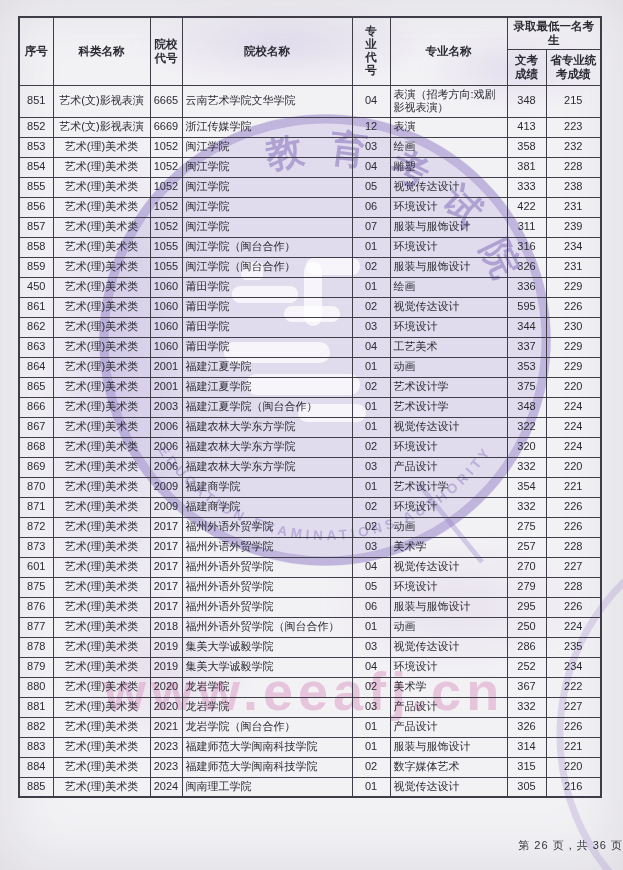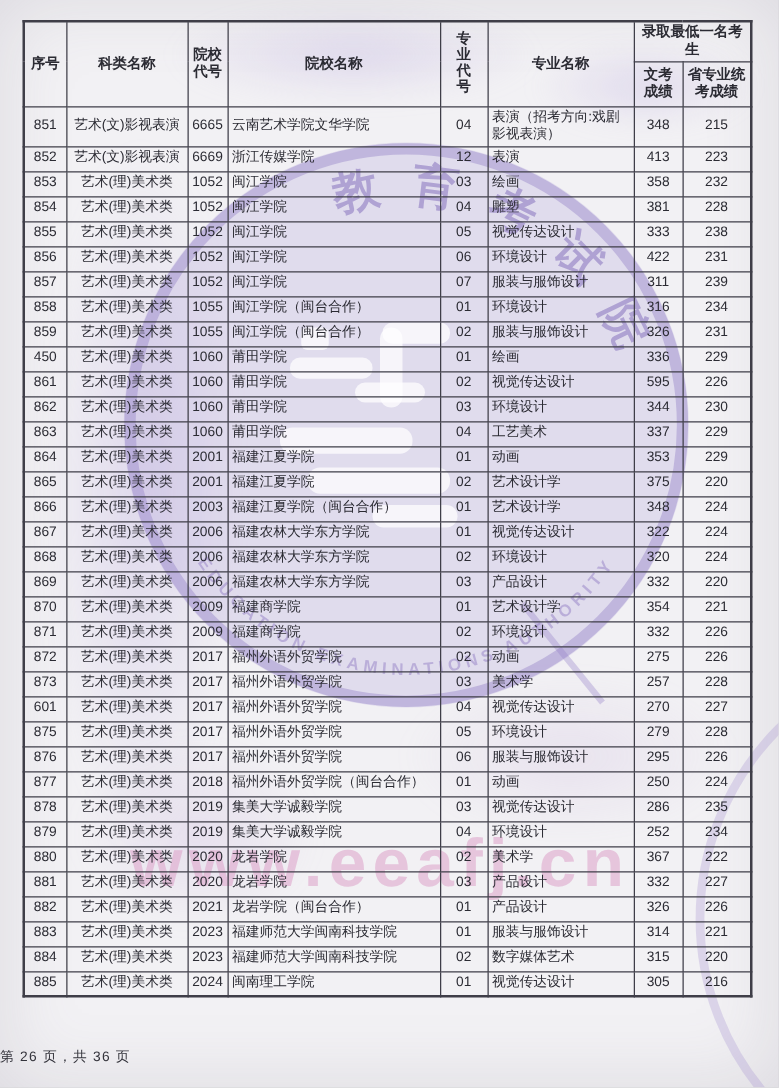--- a/index.html
+++ b/index.html
@@ -57,21 +57,21 @@
   .score-table thead th{font-weight:700;font-size:11.5px;}
   .score-table tr.band1{height:24px;}
   .score-table tr.band2{height:36px;}
   .score-table tbody tr{height:20px;}
   .score-table tbody tr:first-child{height:32px;padding-left:28px;}
   .score-table td.c-left{text-align:left;padding-left:3px;}
   .vert{width:13px;margin:0 auto;word-break:break-all;line-height:13px;font-family:Liberation Serif, serif;}
 
   .footer{
     position:absolute;left:0;top:838px;width:100%;
-    text-align:left;font-size:11px;letter-spacing:1px;color:#33333b;
+    text-align:right;font-size:11px;letter-spacing:1px;color:#33333b;
   }
 </style>
 </head>
 <body>
 
 <div class="page">
 
   <div class="wash w1"></div>
   <div class="wash w2"></div>
   <div class="wash w3"></div>

